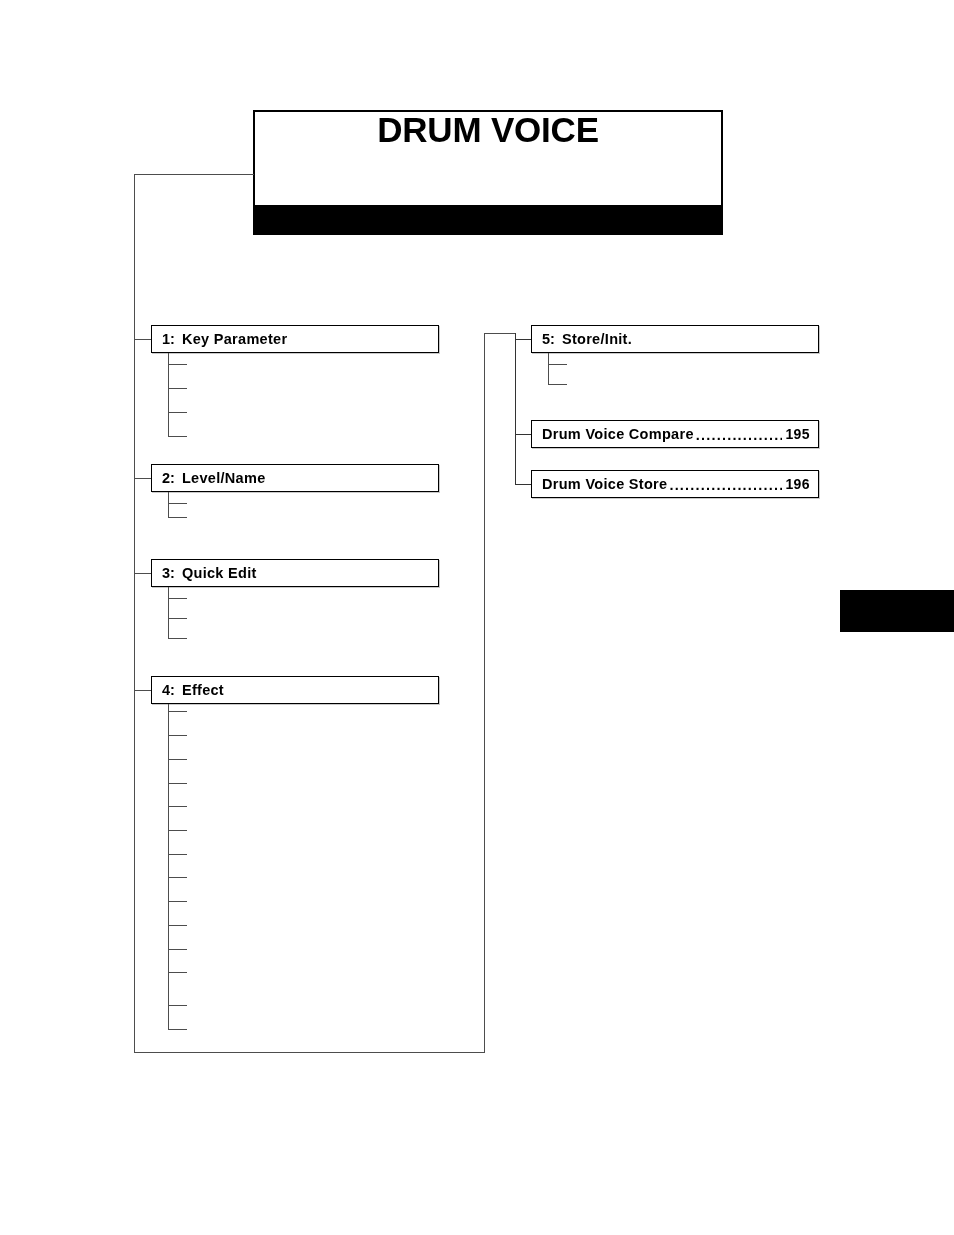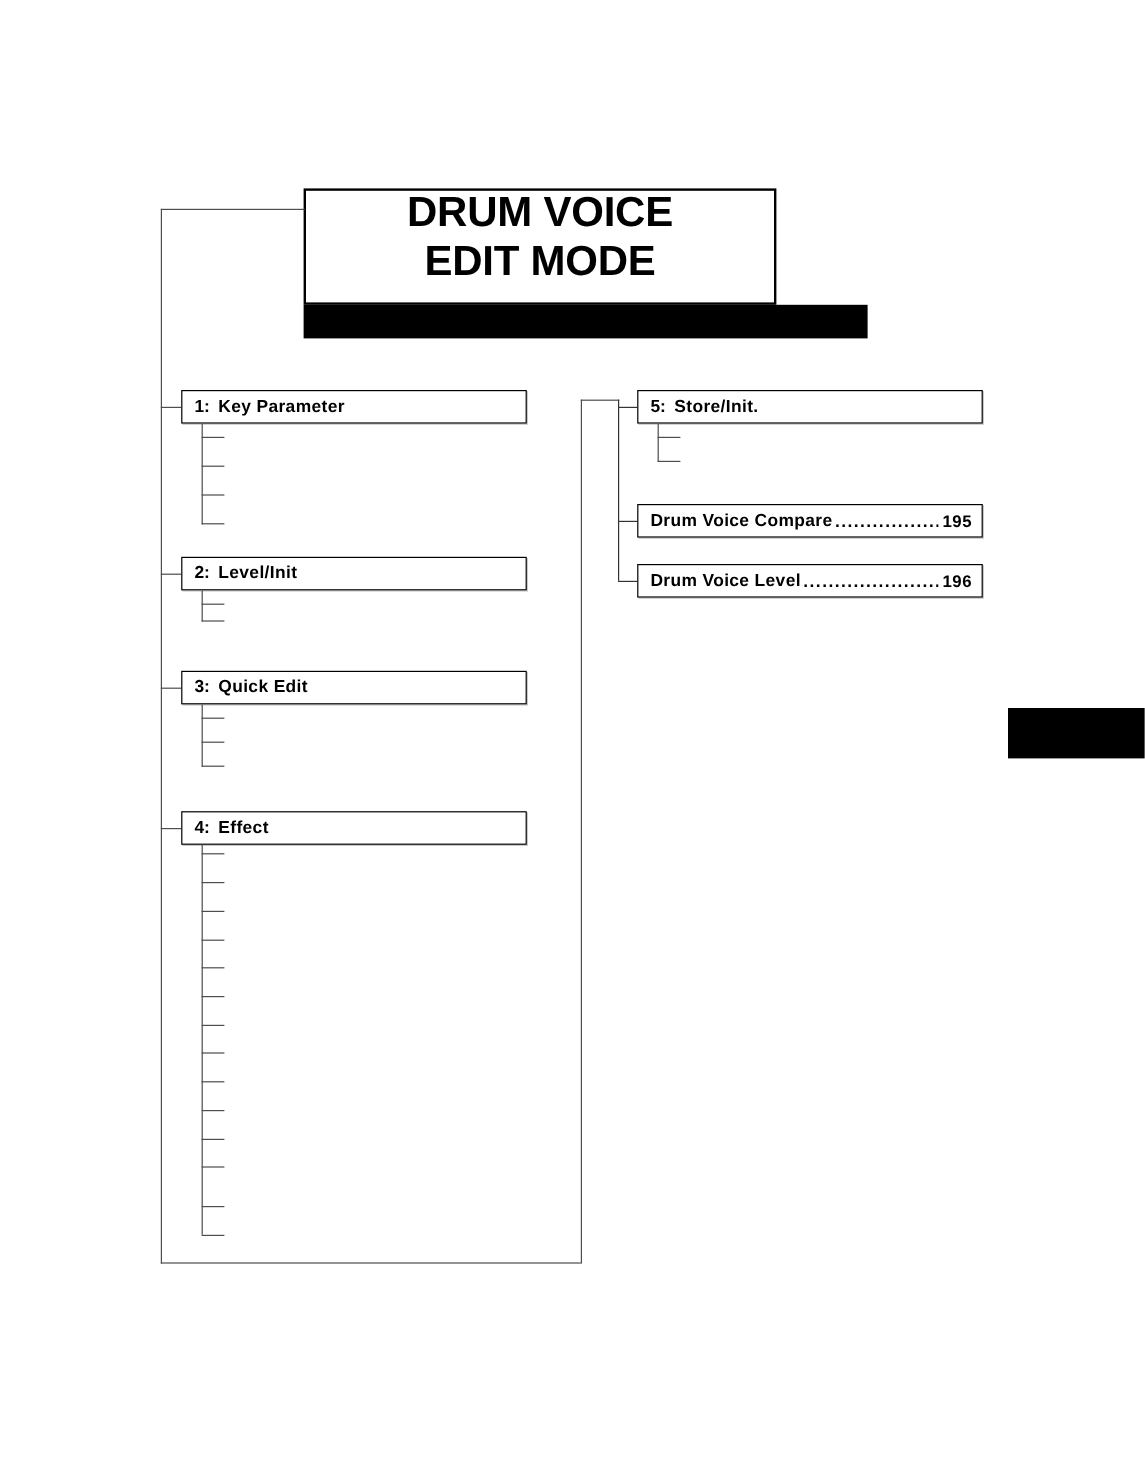--- a/index.html
+++ b/index.html
@@ -24,30 +24,29 @@
 
   
   .title-block {
     position: absolute;
     left: 253px;
     top: 110px;
     width: 470px;
   }
   .title-box {
     box-sizing: border-box;
-    width: 394px;
+    width: 470px;
     height: 97px;
     border: 2px solid #000;
     background: #fff;
     display: flex;
     flex-direction: column;
     align-items: center;
-    justify-content: flex-start;
+    justify-content: space-between;
     line-height: 1.0;
-    margin-top: 47px;
   }
   .title-line {
     font-size: 35px;
     font-weight: bold;
     letter-spacing: -0.2px;
     color: #000;
     text-align: center;
   }
   .title-line.line1 { margin-bottom: 6px; }
   .title-bar {
@@ -124,21 +123,20 @@
   }
 </style>
 </head>
 <body>
 
 <div class="page">
 
   <div class="title-block">
     <div class="title-box">
       <div class="title-line line1">DRUM VOICE</div>
-      <div class="title-line line2">EDIT MODE</div>
     </div>
     <div class="title-bar"></div>
   </div>
 
   <div class="hline" style="left:134px; top:174px; width:120px;"></div>
 
   <div class="vline" style="left:134px; top:174px; height:879px;"></div>
 
   <div class="hline" style="left:134px; top:1052px; width:350px;"></div>
 
@@ -156,21 +154,21 @@
 
   <div class="vline" style="left:168px; top:353px; height:84px;"></div>
   <div class="hline" style="left:168px; top:364px; width:19px;"></div>
   <div class="hline" style="left:168px; top:388px; width:19px;"></div>
   <div class="hline" style="left:168px; top:412px; width:19px;"></div>
   <div class="hline" style="left:168px; top:436px; width:19px;"></div>
 
   <div class="hline" style="left:134px; top:478px; width:18px;"></div>
   <div class="entry-box" style="left:151px; top:464px; width:288px;">
     <span class="num">2:</span>
-    <span class="label">Level/Init</span>
+    <span class="label">Level/Name</span>
   </div>
   <div class="vline" style="left:168px; top:492px; height:26px;"></div>
   <div class="hline" style="left:168px; top:503px; width:19px;"></div>
   <div class="hline" style="left:168px; top:517px; width:19px;"></div>
 
   <div class="hline" style="left:134px; top:573px; width:18px;"></div>
   <div class="entry-box" style="left:151px; top:559px; width:288px;">
     <span class="num">3:</span>
     <span class="label">Quick Edit</span>
   </div>
@@ -211,20 +209,20 @@
 
   <div class="hline dark" style="left:515px; top:434px; width:18px;"></div>
   <div class="entry-box toc-box" style="left:531px; top:420px; width:288px;">
     <span class="toc-title">Drum Voice Compare</span>
     <span class="leader">.......................................</span>
     <span class="page-no">195</span>
   </div>
 
   <div class="hline dark" style="left:515px; top:484px; width:18px;"></div>
   <div class="entry-box toc-box" style="left:531px; top:470px; width:288px;">
-    <span class="toc-title">Drum Voice Level</span>
+    <span class="toc-title">Drum Voice Store</span>
     <span class="leader">...........................................</span>
     <span class="page-no">196</span>
   </div>
 
   <div class="edge-tab" style="left:840px; top:590px; width:114px; height:42px;"></div>
 
 </div>
 
 </body></html>

